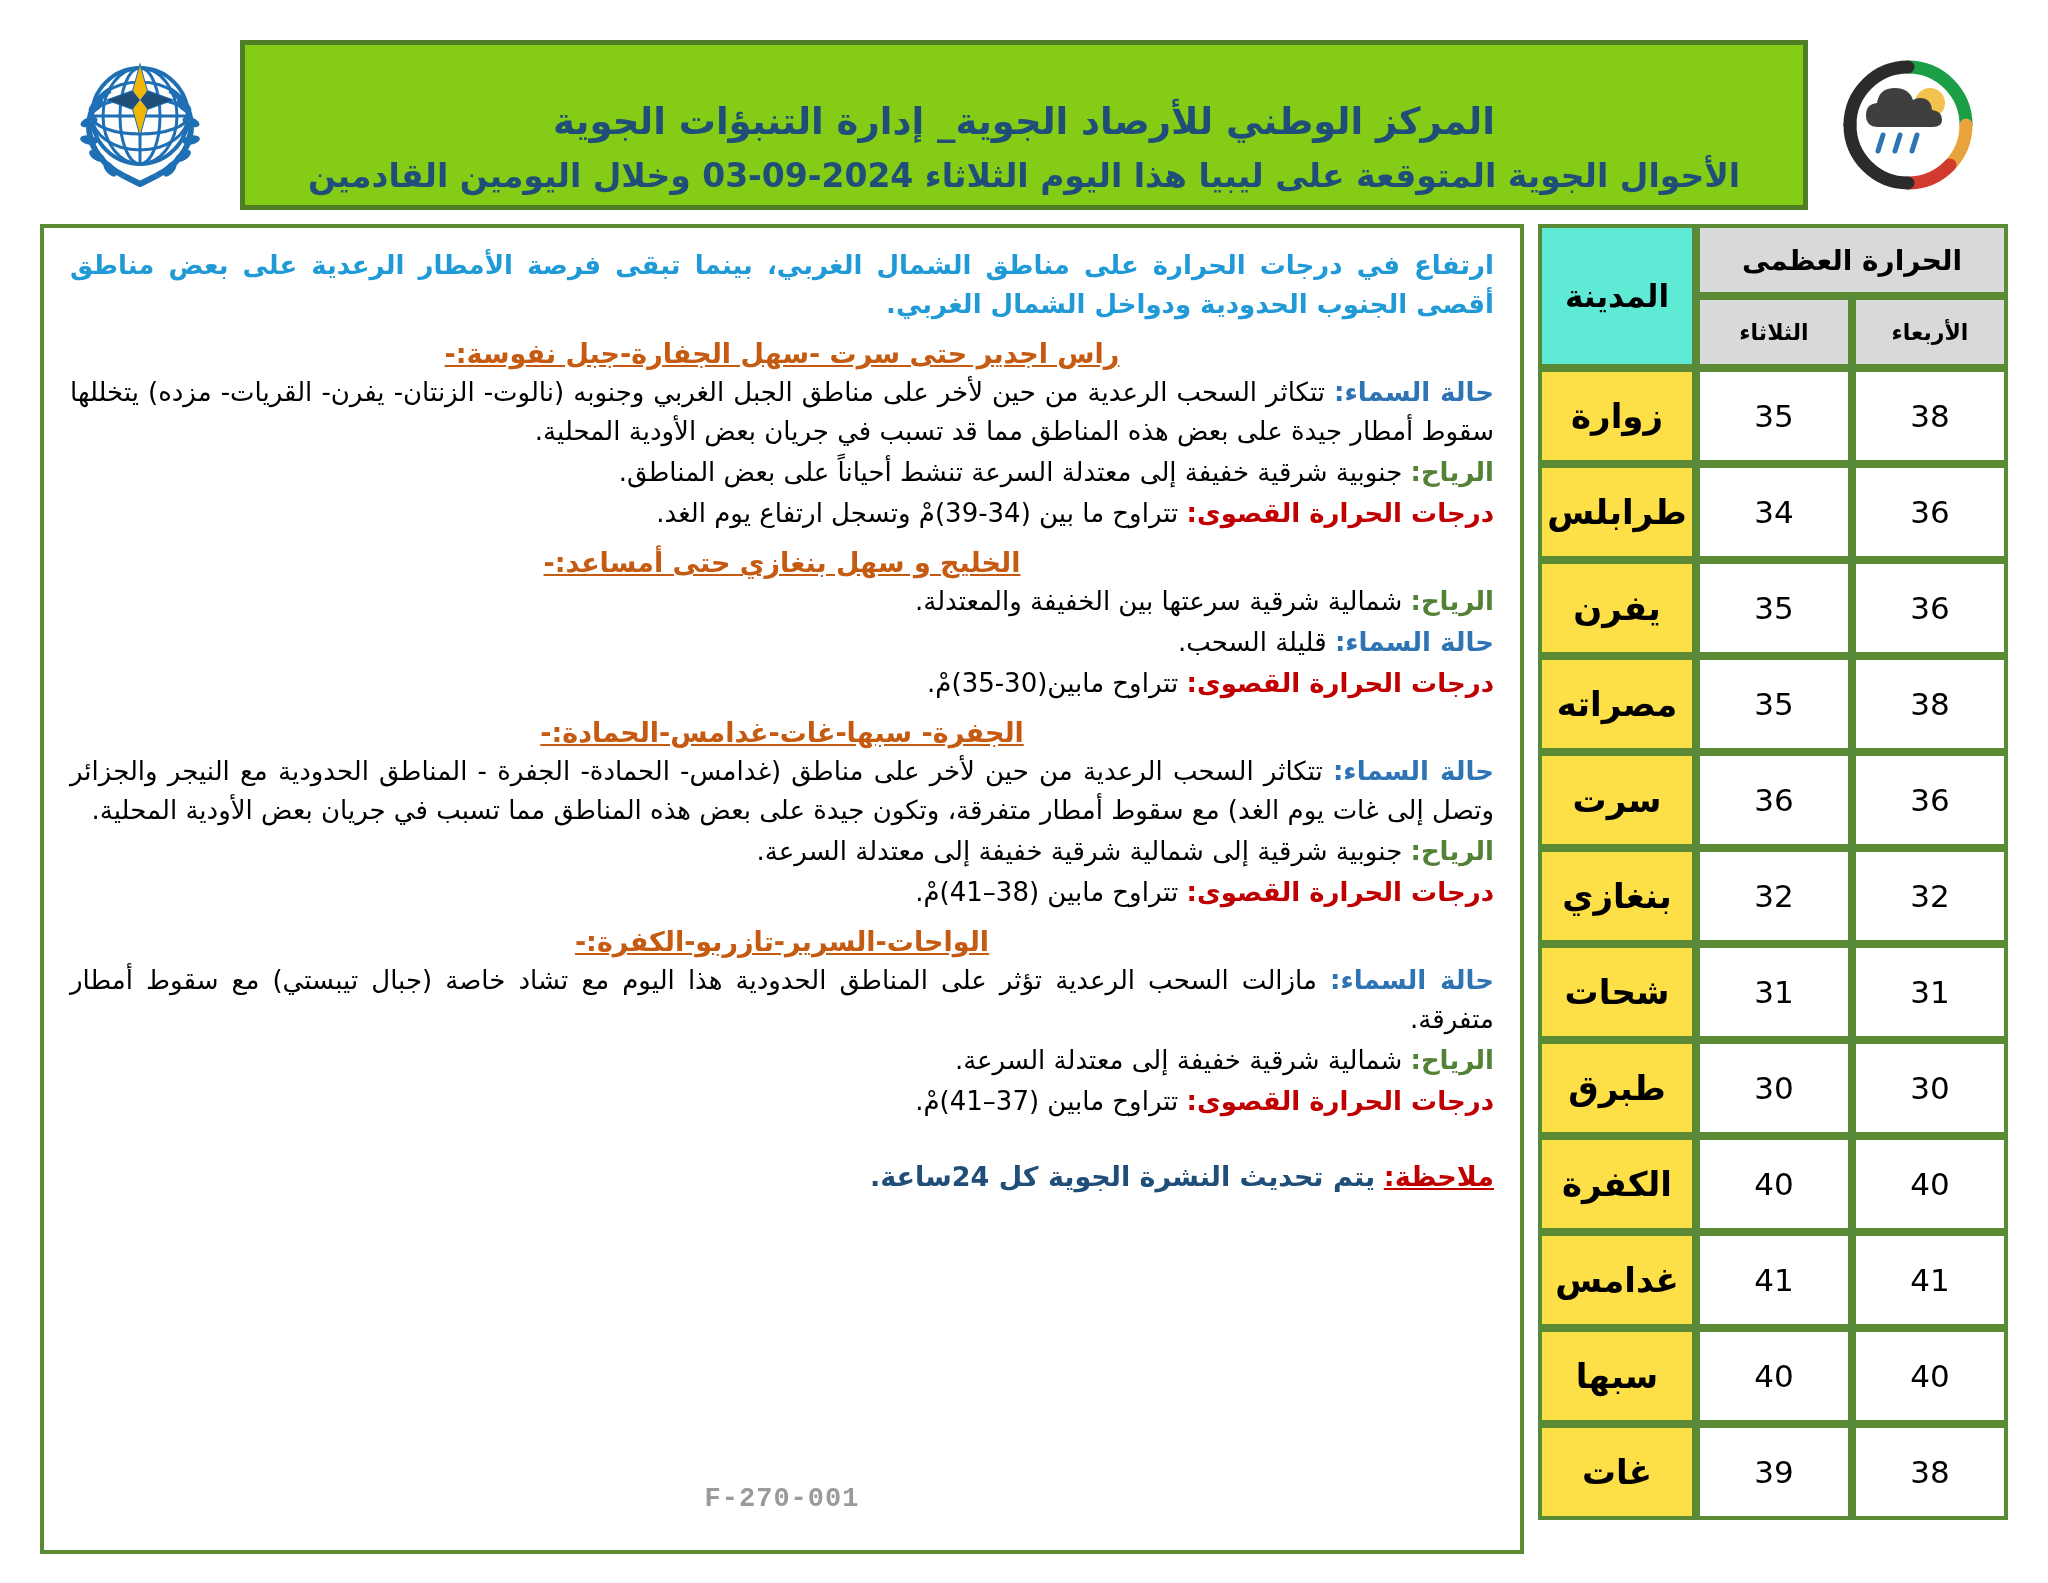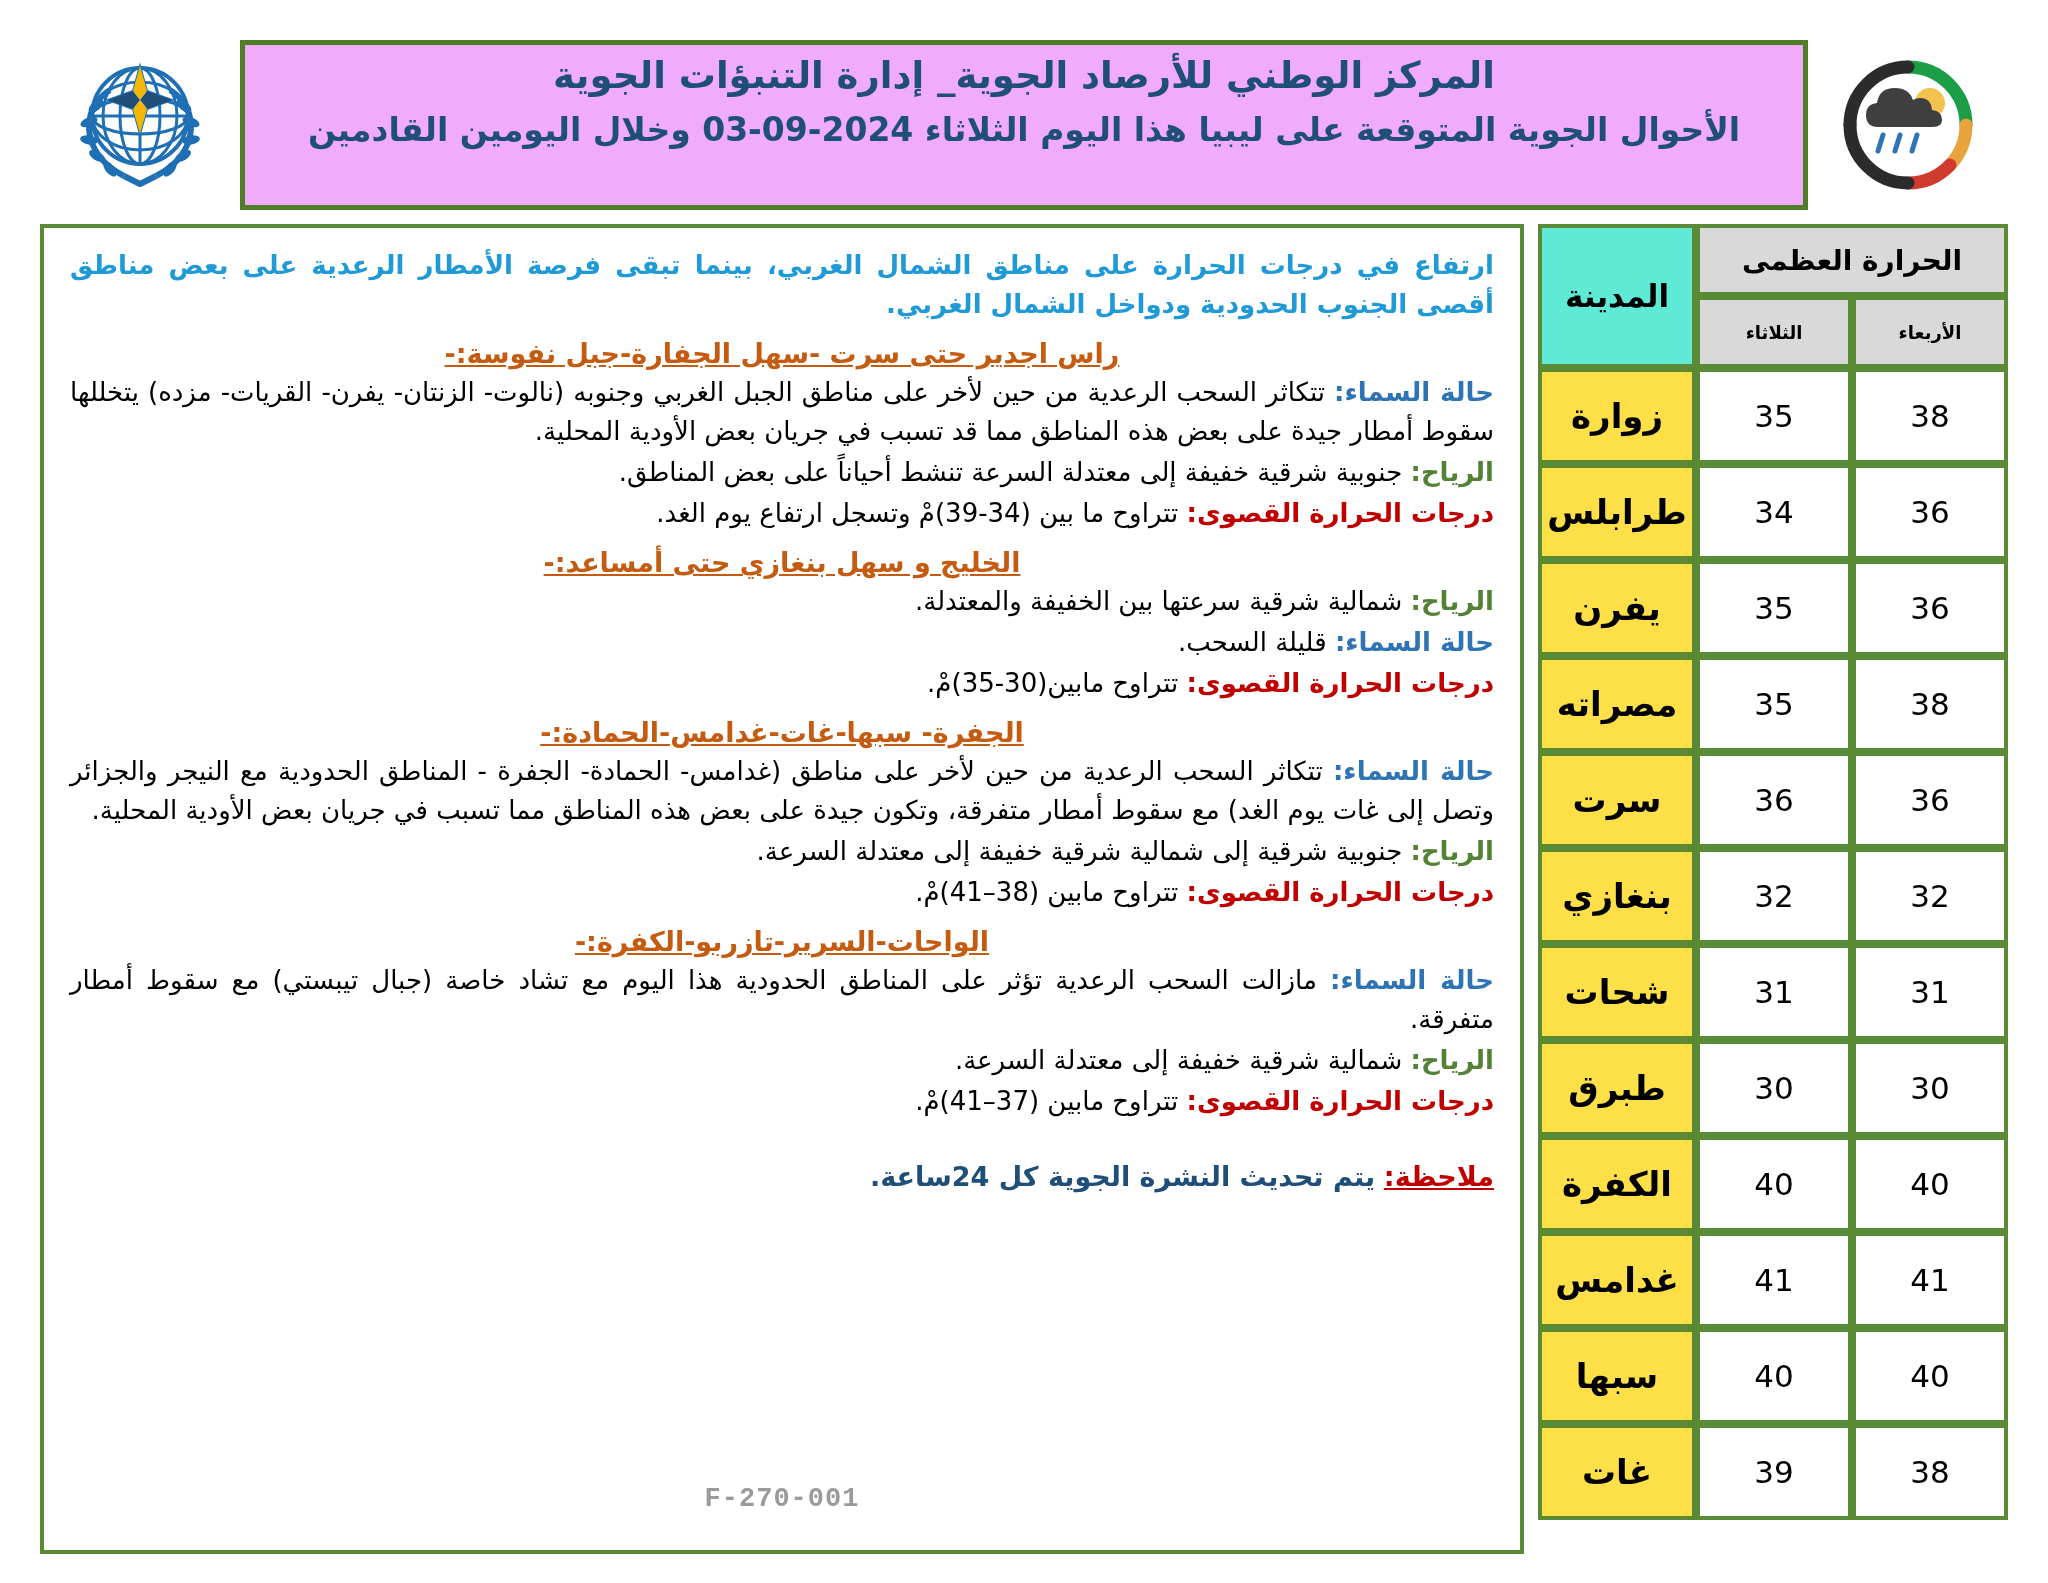--- a/index.html
+++ b/index.html
@@ -36,22 +36,22 @@
     align-items: center;
     justify-content: center;
     flex: 0 0 200px;
   }
   .header-title-box {
     flex: 1 1 auto;
     border: 5px solid #4f7d28;
     display: flex;
     flex-direction: column;
     align-items: center;
-    justify-content: flex-start;
-    background: #f0abfc;
+    justify-content: flex-end;
+    background: #84cc16;
     padding: 6px 10px;
   }
   .title-main {
     font-family: "DejaVu Sans", "Liberation Sans", sans-serif;
     font-weight: bold;
     font-size: 37px;
     color: #1f4e79;
     letter-spacing: 0;
     line-height: 1.35;
     white-space: nowrap;
@@ -119,21 +119,21 @@
   th.hdr-city {
     background: #5eead4;
     color: #000;
     font-size: 31px;
     font-weight: bold;
     width: 148px;
   }
   th.hdr-day {
     background: #d9d9d9;
     color: #000;
-    font-size: 18px;
+    font-size: 22px;
     font-weight: bold;
     height: 62px;
   }
   td.city {
     background: #fde047;
     font-size: 34px;
     font-weight: bold;
     color: #000;
     height: 86px;
   }

